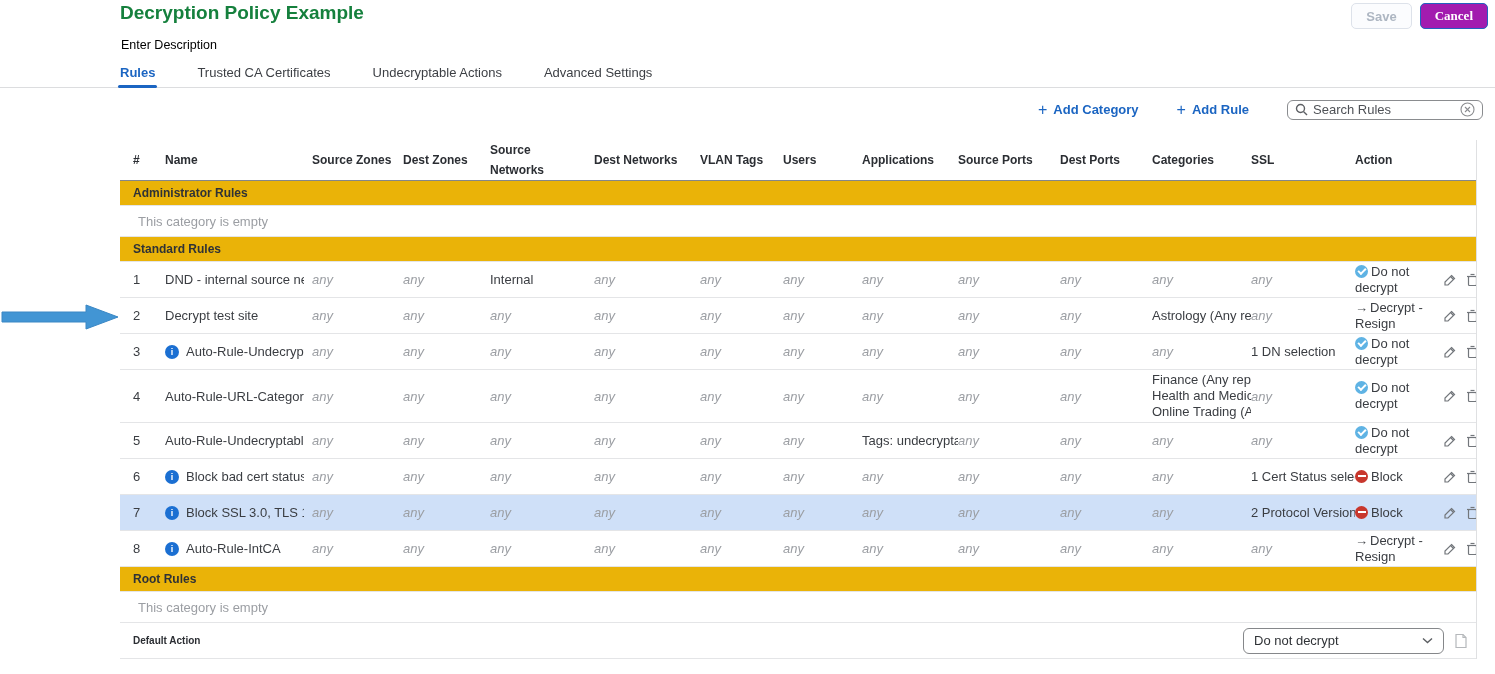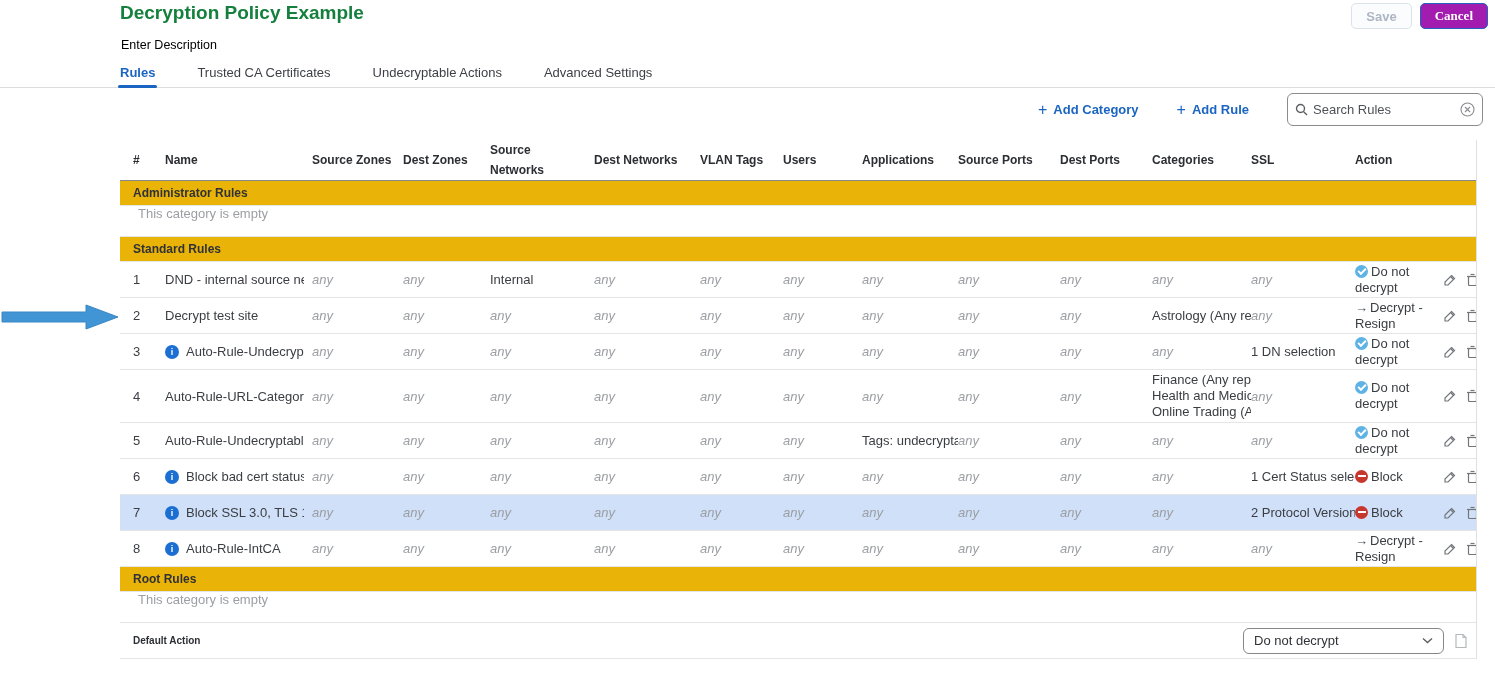--- a/index.html
+++ b/index.html
@@ -18,21 +18,21 @@
   
   .tabs { position:absolute; left:0; top:60px; width:1495px; height:28px; border-bottom:1px solid #dcdddf; display:flex; gap:38px; padding-left:118px; }
   .tab { font-size:13px; color:#3c3f44; padding:5px 2px; cursor:pointer; position:relative; }
   .tab.active { color:#1b65c2; font-weight:700; }
   .tab.active::after { content:""; position:absolute; left:0; right:0; bottom:-1px; height:3px; border-radius:2px; background:#1b65c2; }
 
   
   .toolbar { position:absolute; left:0; top:96px; width:1495px; height:27px; display:flex; justify-content:flex-end; align-items:center; gap:38px; padding-right:12px; }
   .link-btn { color:#1b65c2; font-size:13px; font-weight:700; display:flex; align-items:center; gap:6px; cursor:pointer; }
   .link-btn .plus { font-size:16px; font-weight:400; }
-  .search { width:196px; height:33px; border:1px solid #8a8c8f; border-radius:6px; display:flex; align-items:center; padding:1px 7px; gap:5px; background:#fff; }
+  .search { width:196px; height:20px; border:1px solid #8a8c8f; border-radius:6px; display:flex; align-items:center; padding:1px 7px; gap:5px; background:#fff; }
   .search input { border:none; outline:none; flex:1; font-size:13px; color:#4e5156; font-family:"Liberation Sans",sans-serif; background:transparent; min-width:0; }
   .search input::placeholder { color:#4e5156; opacity:1; }
 
   
   .tbl { position:absolute; left:120px; top:140px; width:1357px; border-right:1px solid #dfe0e2; }
   .grid { display:grid; grid-template-columns:45px 147px 91px 87px 104px 106px 83px 79px 96px 102px 92px 99px 104px 86px 1fr; align-items:center; }
   .thead { min-height:41px; border-bottom:1px solid #85878a; font-weight:700; font-size:12px; color:#2b2e33; }
   .thead .cell { white-space:nowrap; }
   .hd-wrap { white-space:normal !important; max-width:72px; line-height:20px; }
   .cell { padding-right:8px; overflow:hidden; white-space:nowrap; }
@@ -41,21 +41,21 @@
   .trow.tall { min-height:53px; }
   .trow.sel { background:#cfe0f8; }
   .any-val { color:#9b9ea3; font-style:italic; }
   .c-name { display:flex; align-items:center; gap:7px; }
   .c-name span.nm { overflow:hidden; white-space:nowrap; }
   .c-cats { white-space:pre; line-height:16px; font-size:13px; }
   .c-action { white-space:normal; line-height:16px; padding-right:0; }
   .c-ctl { display:flex; gap:9px; align-items:center; padding-left:2px; }
 
   .catrow { background:#eab308; border-bottom:1px solid #e4e5e7; height:25px; display:flex; align-items:center; padding-left:13px; font-weight:700; font-size:12px; color:#2f3236; }
-  .emptyrow { height:31px; display:flex; padding-left:18px; font-size:13px; color:#9b9ea3; border-bottom:1px solid #e4e5e7; background:#fff; }
+  .emptyrow { height:31px; display:flex; align-items:center; padding-left:18px; font-size:13px; color:#9b9ea3; border-bottom:1px solid #e4e5e7; background:#fff; }
 
   .info-ic { width:14px; height:14px; min-width:14px; border-radius:50%; background:#1b6fd2; color:#fff; font-size:9px; font-weight:700; display:inline-flex; align-items:center; justify-content:center; font-style:normal; }
 
   .ac-ic { display:inline-block; vertical-align:-2px; margin-right:3px; }
   .ic-dnd { width:13px; height:13px; border-radius:50%; background:#5fb3e4; position:relative; }
   .ic-dnd::after { content:""; position:absolute; left:3px; top:3px; width:6px; height:3px; border-left:2px solid #fff; border-bottom:2px solid #fff; transform:rotate(-45deg); }
   .ic-block { width:13px; height:13px; border-radius:50%; background:#c8372d; position:relative; }
   .ic-block::after { content:""; position:absolute; left:2.5px; top:5.5px; width:8px; height:2px; background:#fff; }
   .ic-arrow { color:#4b4e53; font-style:normal; font-size:13px; margin-right:2px; }
 

